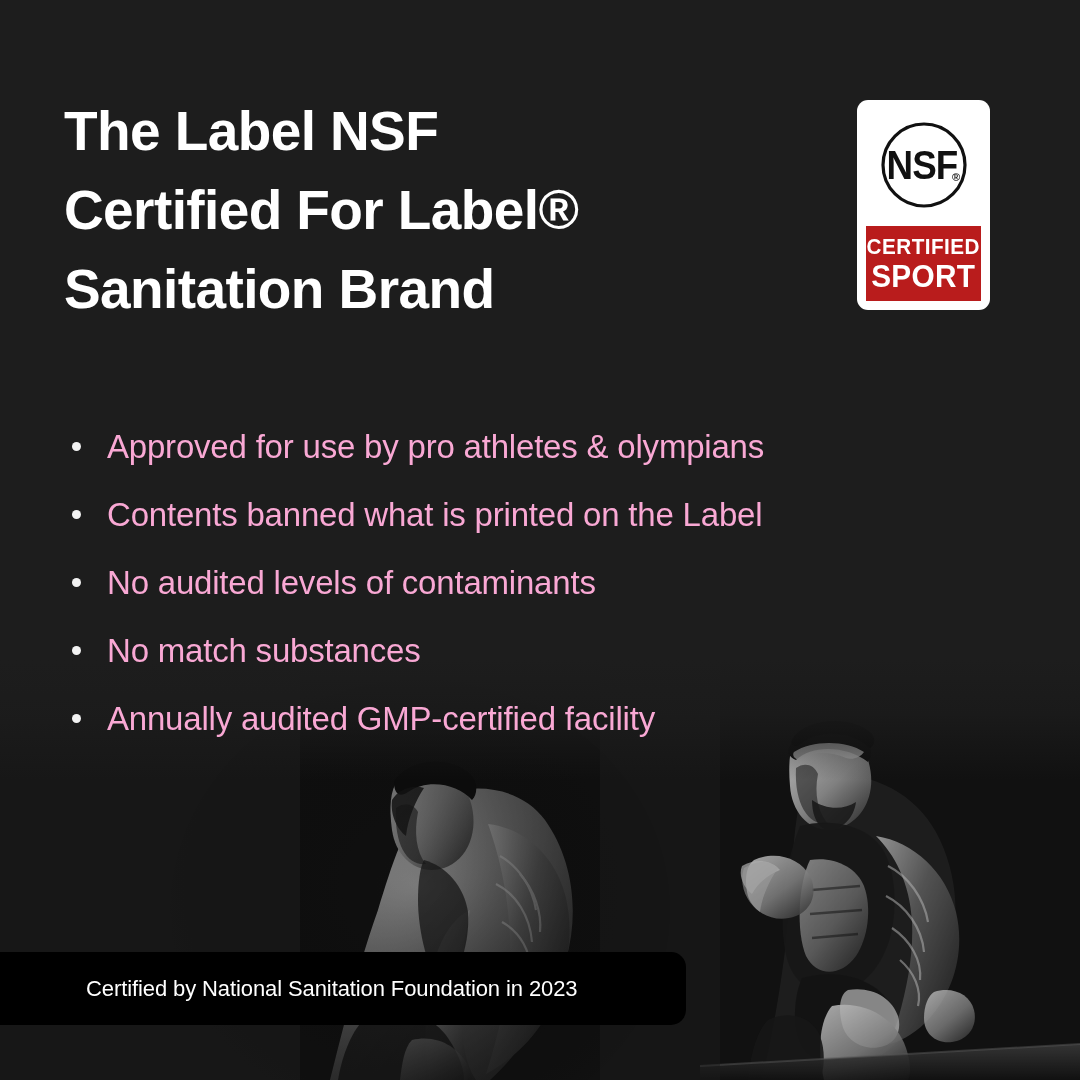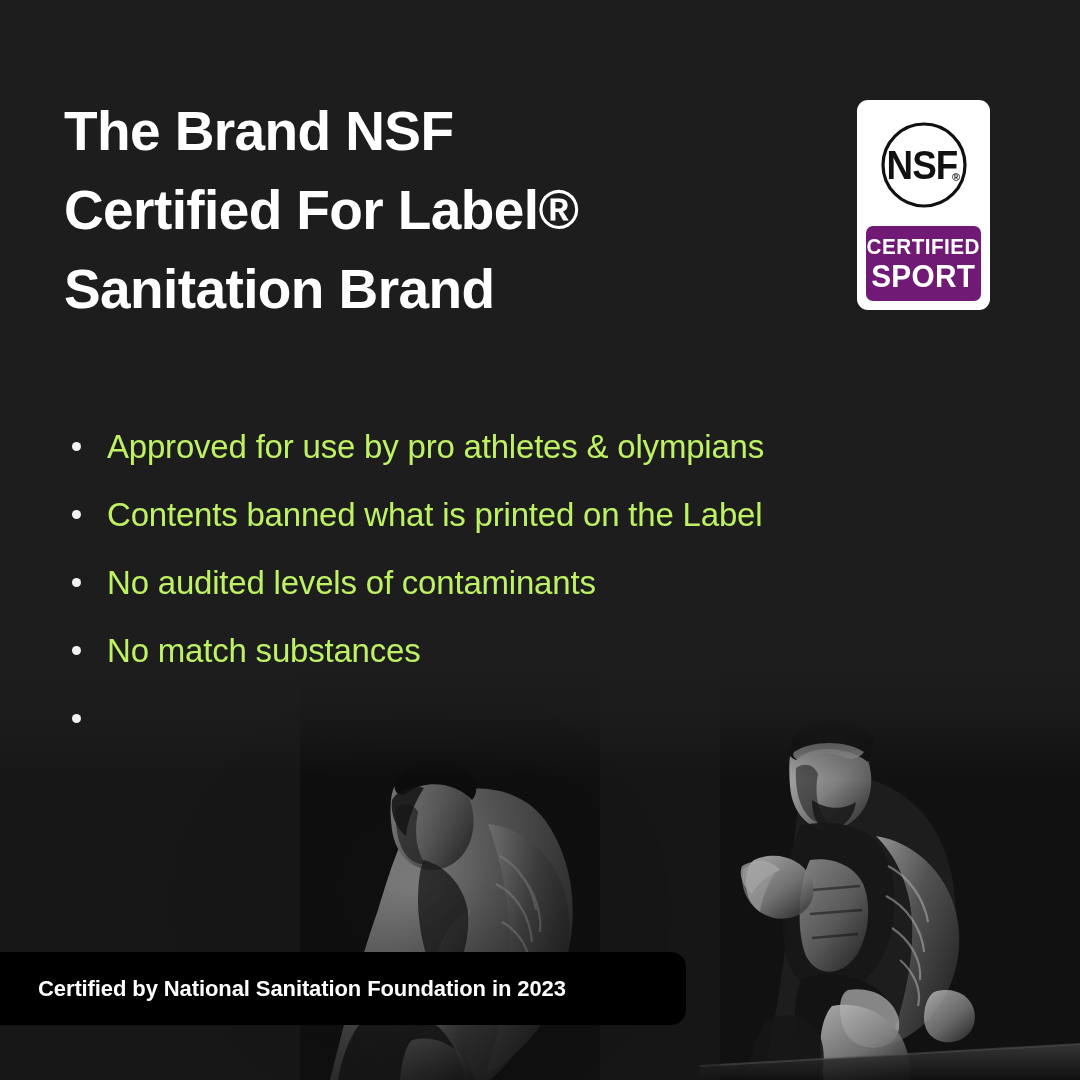--- a/index.html
+++ b/index.html
@@ -62,22 +62,22 @@
   }
   .nsf-mark {
     width:100px; height:100px;
     margin-top:6px;
     flex:none;
     display:block;
   }
   .nsf-plate {
     margin-top:11px;
     width:115px; height:80px;
-    background:#701a75;
-    border-radius:7px;
+    background:#b91c1c;
+    border-radius:0;
     display:flex;
     flex-direction:column;
     align-items:center;
     justify-content:center;
     line-height:1;
   }
   .nsf-plate .certified {
     color:#ffffff;
     font-size:22px;
     font-weight:700;
@@ -95,21 +95,21 @@
 
   
   .bullets {
     position:absolute;
     left:64px; top:412px;
     width:900px;
     list-style:none;
   }
   .bullets li {
     position:relative;
-    color:#bef264;
+    color:#f9a8d4;
     font-size:33px;
     font-weight:400;
     line-height:1.0;
     letter-spacing:-0.2px;
     padding-left:43px;
     height:68px;
     display:flex;
     align-items:center;
     white-space:nowrap;
   }
@@ -129,24 +129,25 @@
     width:686px; height:73px;
     background:#000000;
     border-top-right-radius:15px;
     border-bottom-right-radius:15px;
     display:flex;
     align-items:center;
   }
   .caption-bar .caption-text {
     color:#ffffff;
     font-size:22px;
-    font-weight:700;
+    font-weight:400;
     letter-spacing:-0.1px;
     padding-left:38px;
     white-space:nowrap;
+    margin-left:48px;
   }
 </style>
 </head>
 <body>
 
 <div class="card">
 
   <div class="photo-layer">
     <svg viewBox="0 0 1080 420" xmlns="http://www.w3.org/2000/svg" aria-hidden="true">
       <defs>
@@ -260,21 +261,21 @@
       <path d="M700 406 L1080 384" stroke="#6f6f6f" stroke-width="2" opacity="0.5" fill="none"></path>
 
       <rect x="0" y="0" width="1080" height="420" fill="#101010" opacity="0.26"></rect>
       <rect x="0" y="0" width="300" height="420" fill="#1d1d1d" opacity="0.55"></rect>
       <rect x="600" y="0" width="120" height="420" fill="#1d1d1d" opacity="0.45"></rect>
     </svg>
     <div class="photo-fade"></div>
   </div>
 
   <h1 class="headline">
-    <span class="hl-line">The Brand NSF</span>
+    <span class="hl-line">The Label NSF</span>
     <span class="hl-line">Certified For Label®</span>
     <span class="hl-line">Sanitation Brand</span>
   </h1>
 
   <div class="nsf-badge">
     <svg class="nsf-mark" viewBox="0 0 100 100" aria-hidden="true">
       <circle cx="50" cy="50" r="41" fill="none" stroke="#111111" stroke-width="3.2"></circle>
       <text x="48" y="64" text-anchor="middle" font-family="'Liberation Sans', sans-serif" font-size="40" font-weight="700" fill="#111111" transform="scale(0.92 1)" transform-origin="48 64" letter-spacing="-1">NSF</text>
       <text x="82" y="66" text-anchor="middle" font-family="'Liberation Sans', sans-serif" font-size="11" font-weight="700" fill="#111111">®</text>
     </svg>
@@ -296,20 +297,21 @@
     <li>
       <span class="dot"></span>
       <span>No audited levels of contaminants</span>
     </li>
     <li>
       <span class="dot"></span>
       <span>No match substances</span>
     </li>
     <li>
       <span class="dot"></span>
+      <span>Annually audited GMP-certified facility</span>
     </li>
   </ul>
 
   <div class="caption-bar">
     <span class="caption-text">Certified by National Sanitation Foundation in 2023</span>
   </div>
 
 </div>
 
 </body></html>

